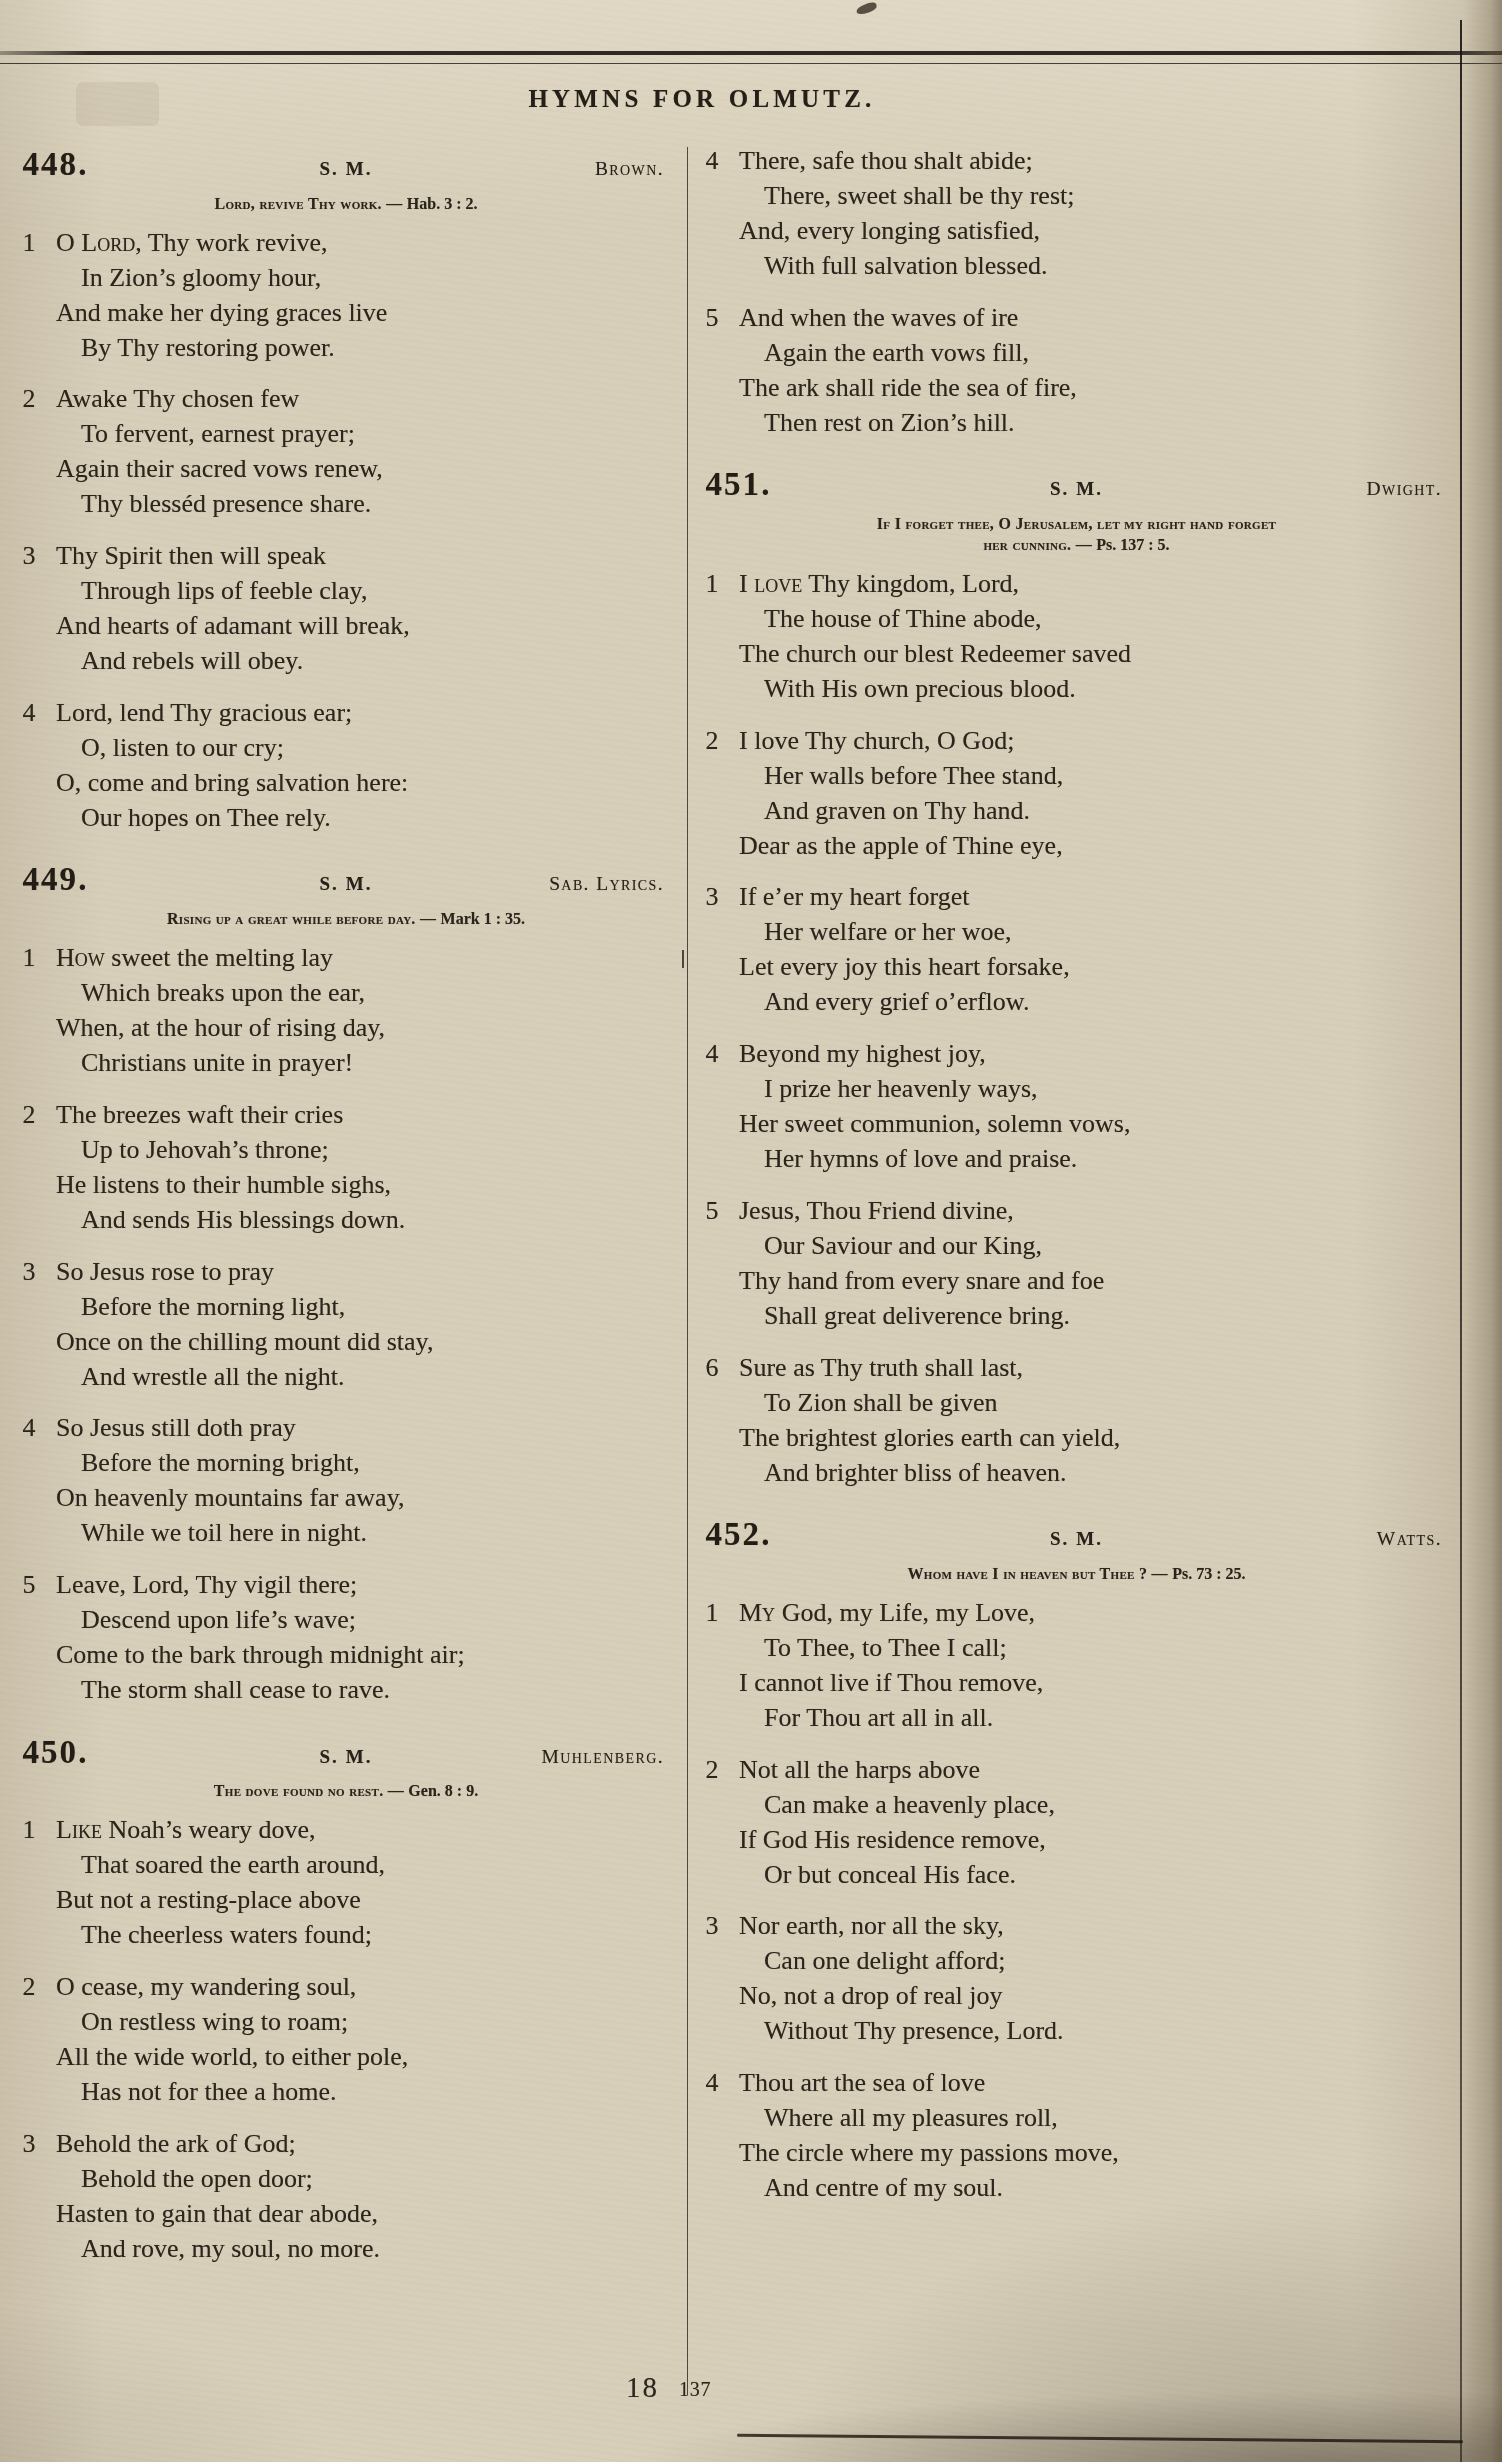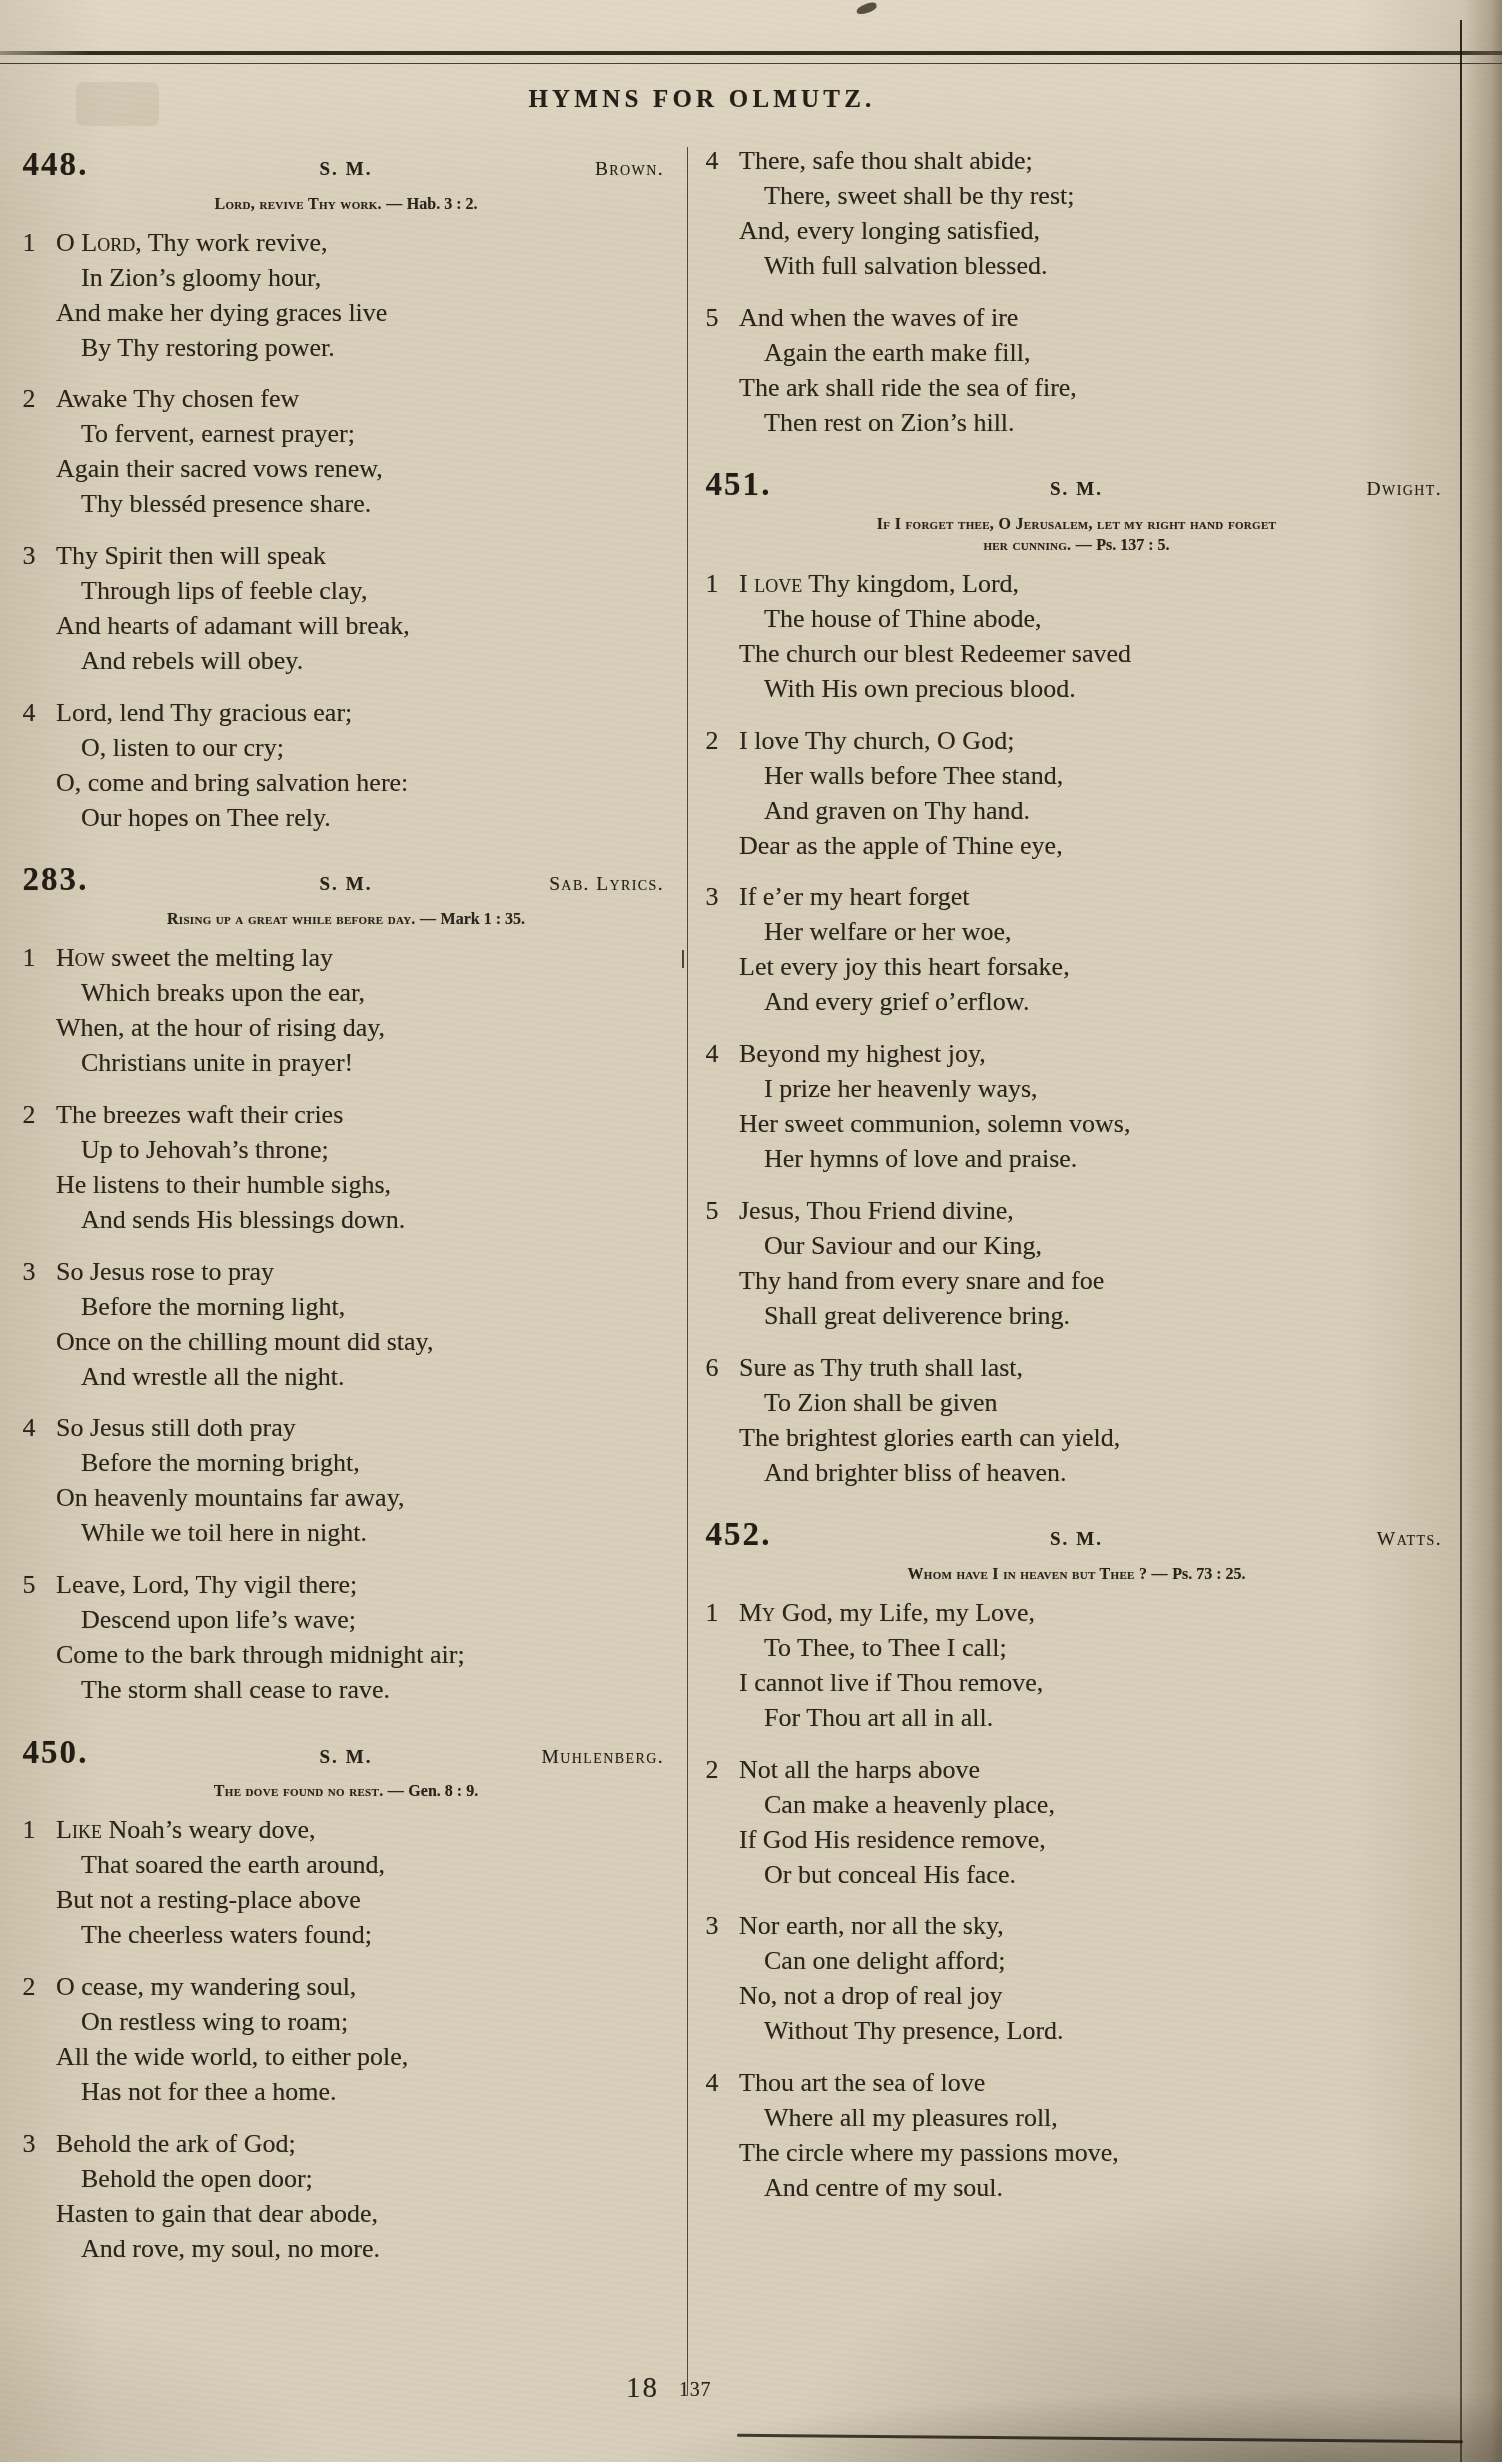--- a/index.html
+++ b/index.html
@@ -131,21 +131,21 @@
           <span class="verse-number">4</span>
           <div class="verse-lines">
             <div class="verse-line">Lord, lend Thy gracious ear;</div>
             <div class="verse-line indented">O, listen to our cry;</div>
             <div class="verse-line">O, come and bring salvation here:</div>
             <div class="verse-line indented">Our hopes on Thee rely.</div>
           </div>
         </div>
         <section class="hymn-heading">
           <div class="heading-row">
-            <span class="hymn-number">283.</span>
+            <span class="hymn-number">449.</span>
             <span class="hymn-meter">S. M.</span>
             <span class="hymn-author">Sab. Lyrics.</span>
           </div>
           <div class="epigraph">
             <div class="epigraph-line"><span class="sc">Rising up a great while before day. — </span><span class="epigraph-ref">Mark 1 : 35.</span></div>
           </div>
         </section>
         <div class="verse">
           <span class="verse-number">1</span>
           <div class="verse-lines">
@@ -236,21 +236,21 @@
             <div class="verse-line">There, safe thou shalt abide;</div>
             <div class="verse-line indented">There, sweet shall be thy rest;</div>
             <div class="verse-line">And, every longing satisfied,</div>
             <div class="verse-line indented">With full salvation blessed.</div>
           </div>
         </div>
         <div class="verse">
           <span class="verse-number">5</span>
           <div class="verse-lines">
             <div class="verse-line">And when the waves of ire</div>
-            <div class="verse-line indented">Again the earth make fill,</div>
+            <div class="verse-line indented">Again the earth vows fill,</div>
             <div class="verse-line">The ark shall ride the sea of fire,</div>
             <div class="verse-line indented">Then rest on Zion’s hill.</div>
           </div>
         </div>
         <section class="hymn-heading">
           <div class="heading-row">
             <span class="hymn-number">451.</span>
             <span class="hymn-meter">S. M.</span>
             <span class="hymn-author">Dwight.</span>
           </div>

